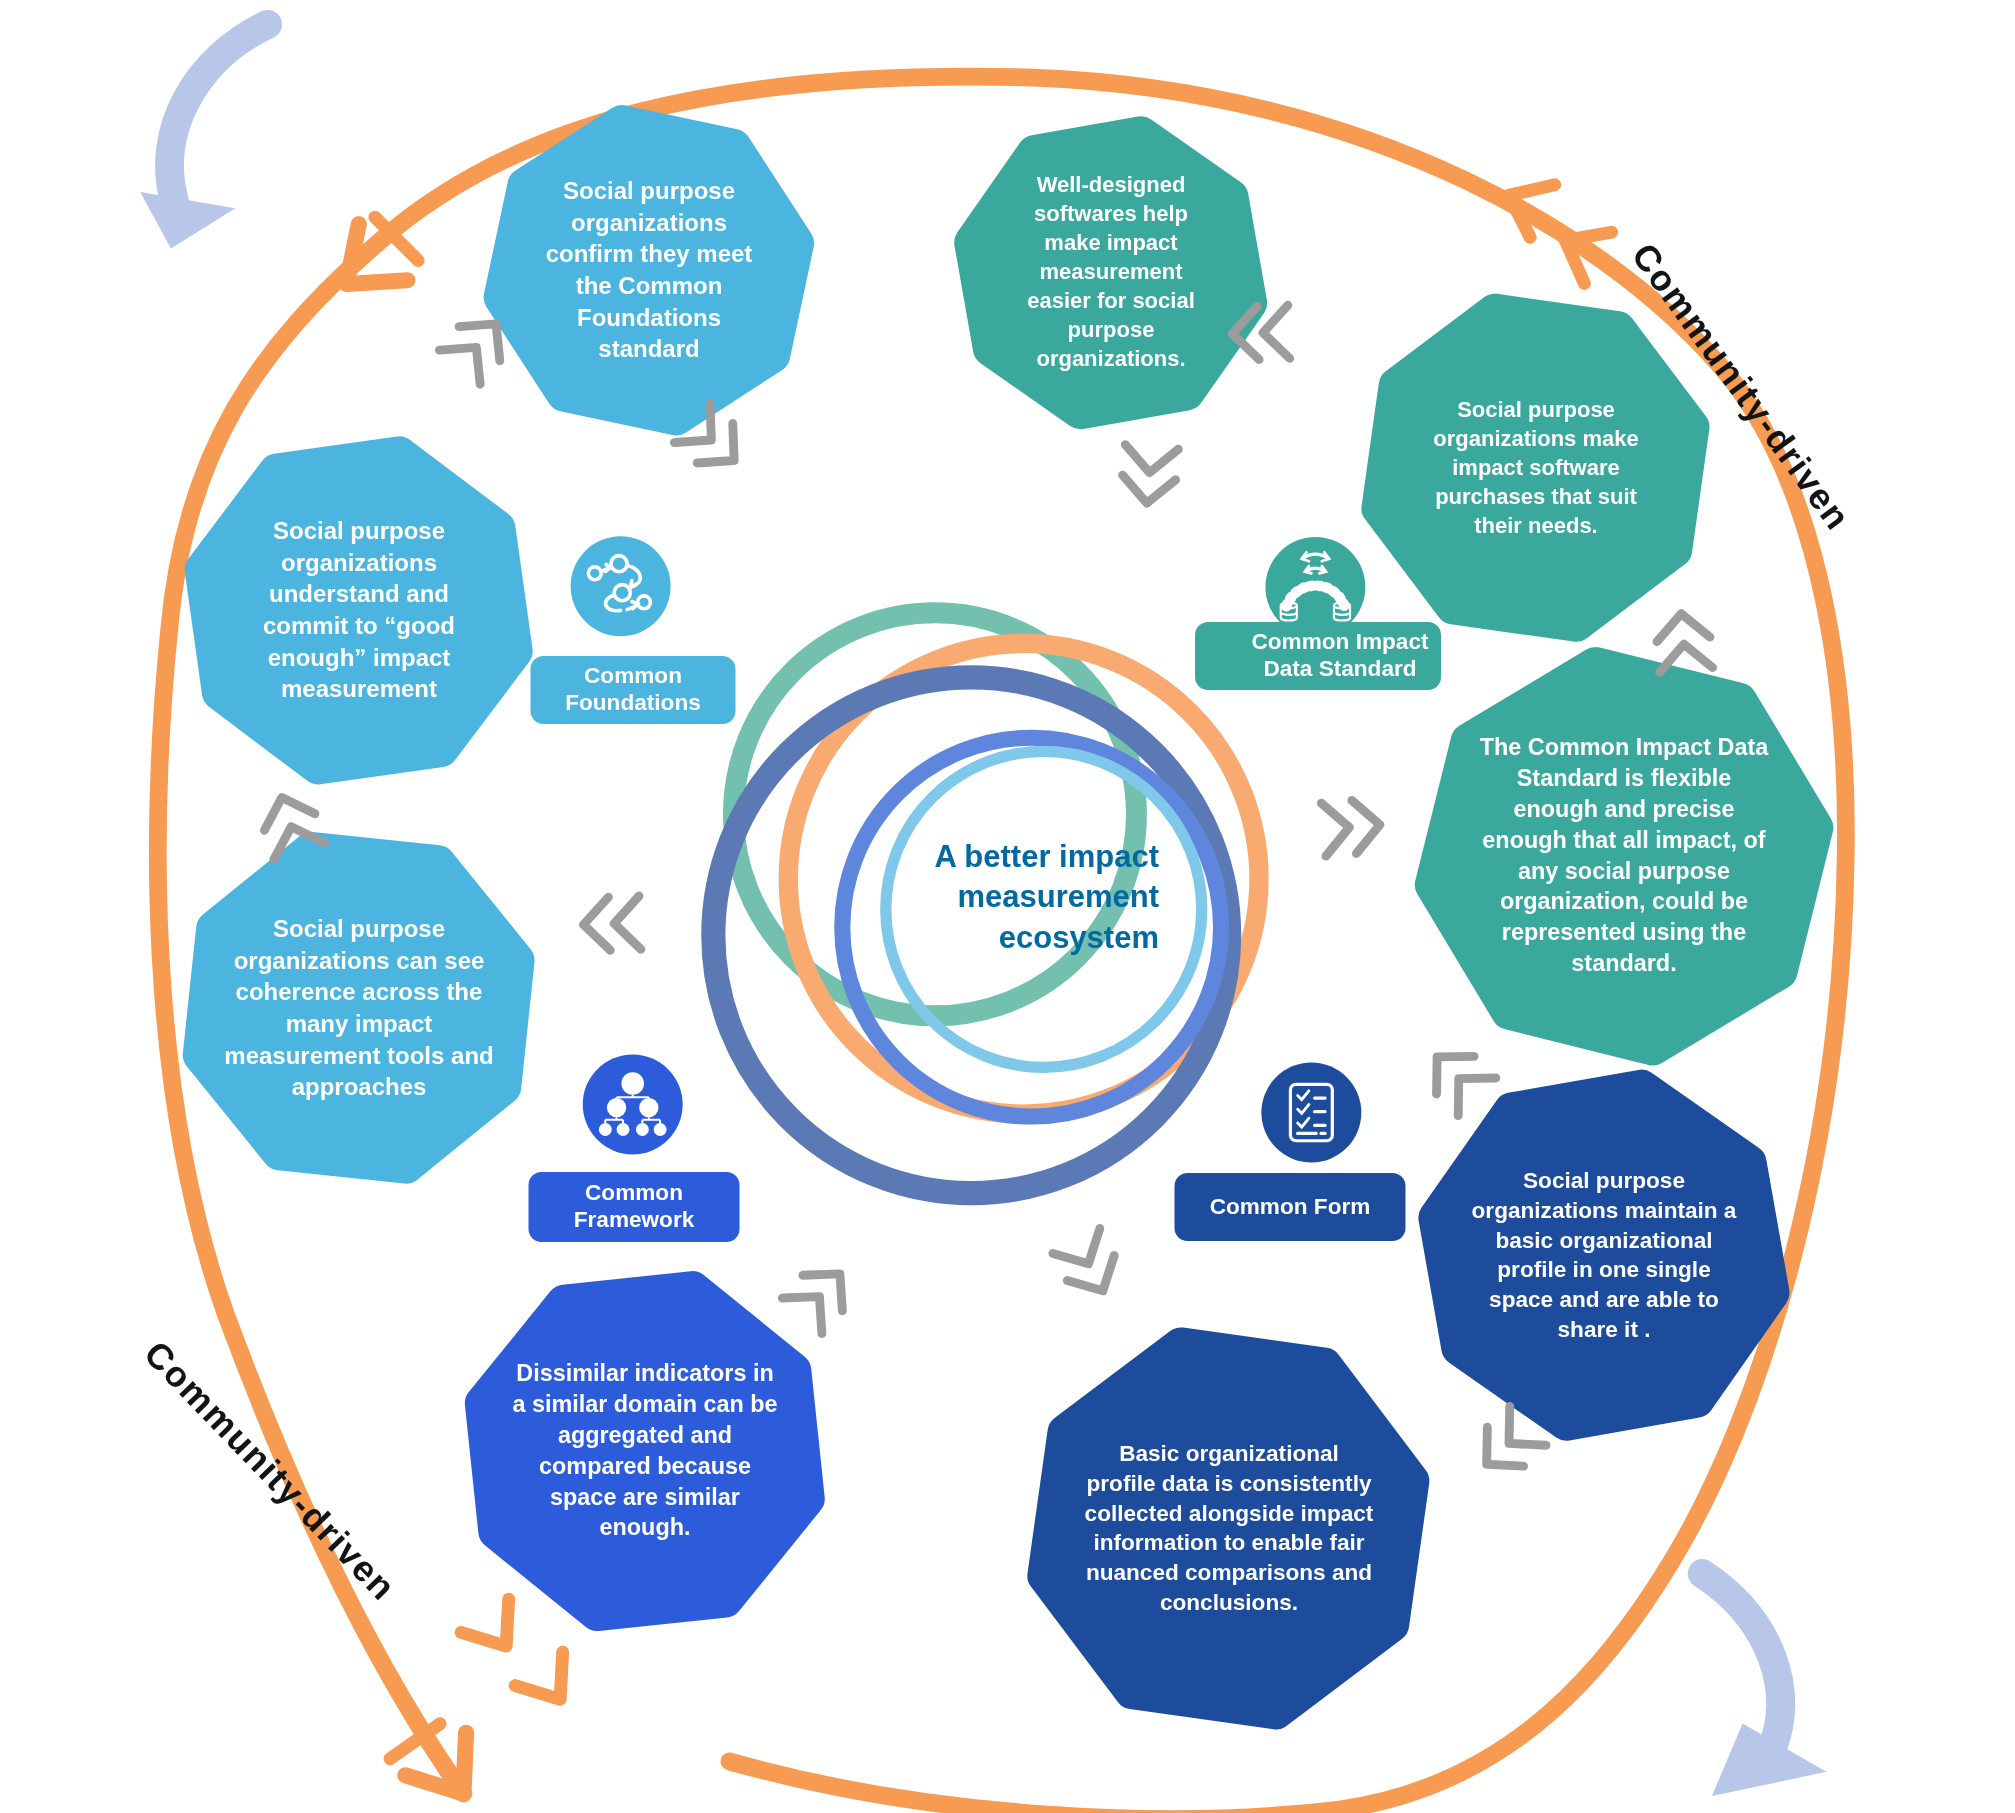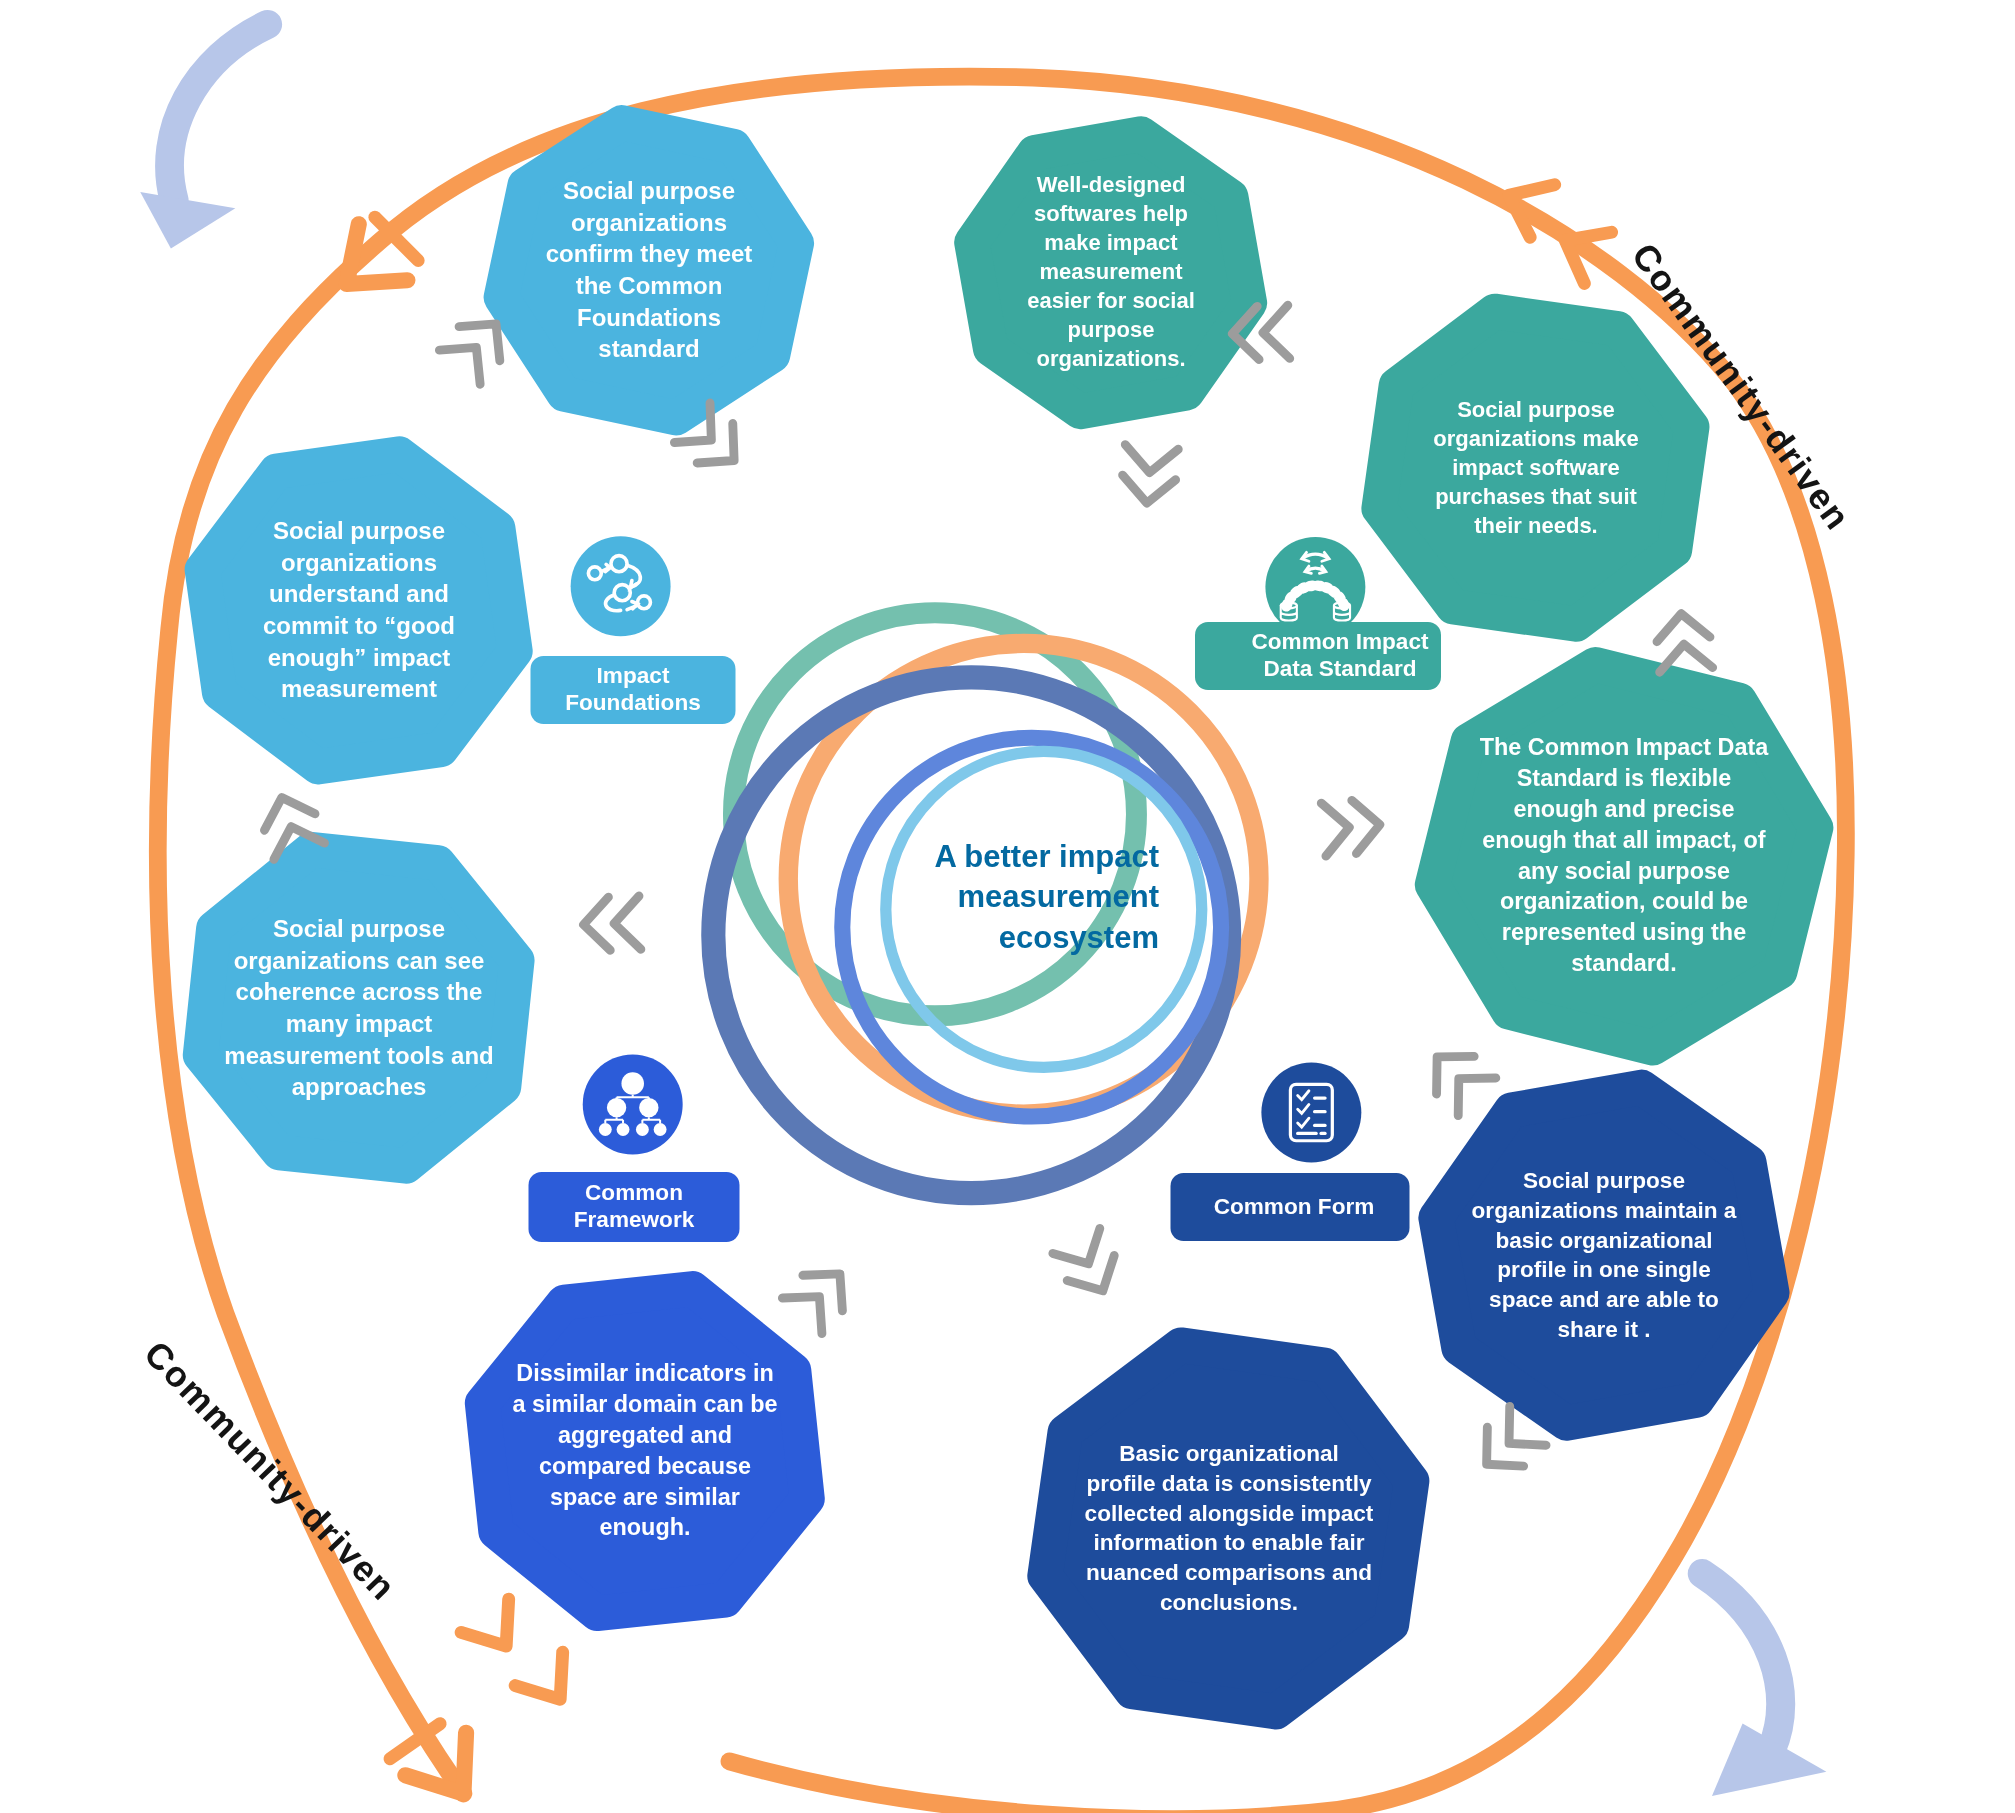--- a/index.html
+++ b/index.html
@@ -183,19 +183,19 @@
 <div class="otext" style="left:649px;top:270px;width:242px;font-size:24px;">Social purpose organizations confirm they meet the Common Foundations standard</div>
 <div class="otext" style="left:359px;top:610px;width:266px;font-size:24px;">Social purpose organizations understand and commit to “good enough” impact measurement</div>
 <div class="otext" style="left:359px;top:1008px;width:278px;font-size:24px;">Social purpose organizations can see coherence across the many impact measurement  tools and approaches</div>
 <div class="otext" style="left:1111px;top:272px;width:206px;font-size:22px;">Well-designed softwares help make impact measurement easier for social purpose organizations.</div>
 <div class="otext" style="left:1536px;top:468px;width:214px;font-size:22px;">Social purpose organizations make impact software purchases that suit their needs.</div>
 <div class="otext" style="left:1624px;top:856px;width:302px;font-size:23.4px;">The Common Impact Data Standard is flexible enough and precise enough that all impact, of any social purpose organization, could be represented using the standard.</div>
 <div class="otext" style="left:1604px;top:1255px;width:270px;font-size:22.6px;">Social purpose organizations maintain a basic organizational profile in one single space and are able to share it .</div>
 <div class="otext" style="left:1229px;top:1528px;width:290px;font-size:22.6px;">Basic organizational profile data is consistently collected alongside impact information to enable fair nuanced comparisons and conclusions.</div>
 <div class="otext" style="left:645px;top:1451px;width:270px;font-size:23.4px;">Dissimilar indicators in a similar domain can be aggregated and compared because space are similar enough.</div>
 
-<div class="badge" style="left:633px;top:690px;width:205px;height:68px;background:#4BB4DF;font-size:22.6px;">Impact Foundations</div>
+<div class="badge" style="left:633px;top:690px;width:205px;height:68px;background:#4BB4DF;font-size:22.6px;">Common Foundations</div>
 <div class="badge" style="left:1318px;top:656px;width:202px;height:68px;background:#3BA89E;font-size:22.6px;padding-left:44px;">Common Impact Data Standard</div>
 <div class="badge" style="left:634px;top:1207px;width:211px;height:70px;background:#2C5CD9;font-size:22.6px;">Common Framework</div>
-<div class="badge" style="left:1290px;top:1207px;width:231px;height:68px;background:#1E4C9C;font-size:22.6px;padding-left:8px;">Common Form</div>
+<div class="badge" style="left:1290px;top:1207px;width:231px;height:68px;background:#1E4C9C;font-size:22.6px;">Common Form</div>
 
 </div>
 
 
 </body></html>

